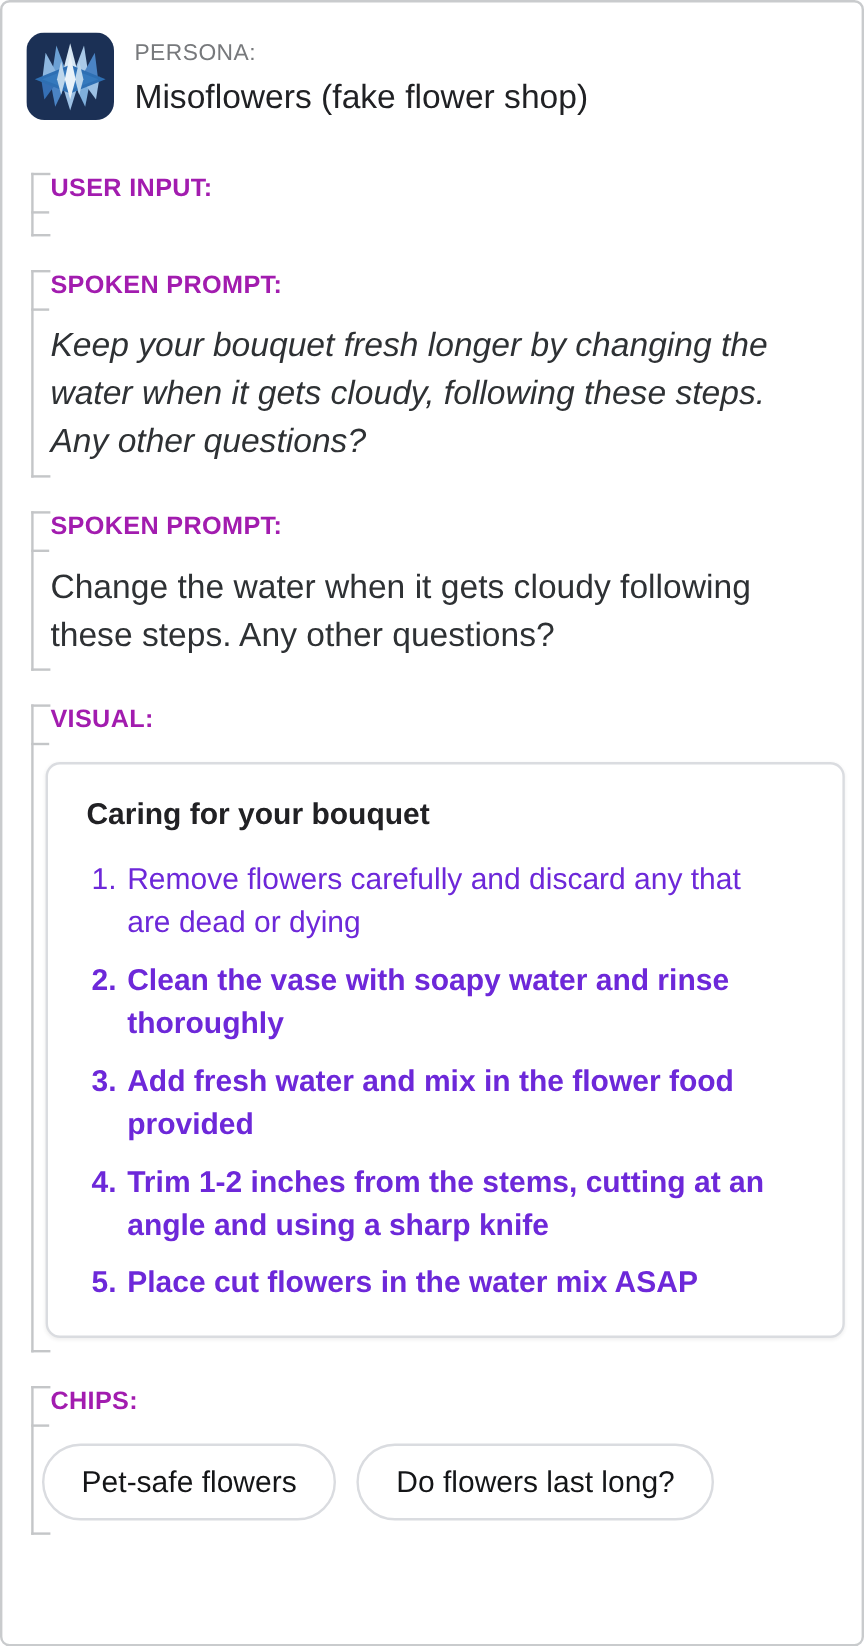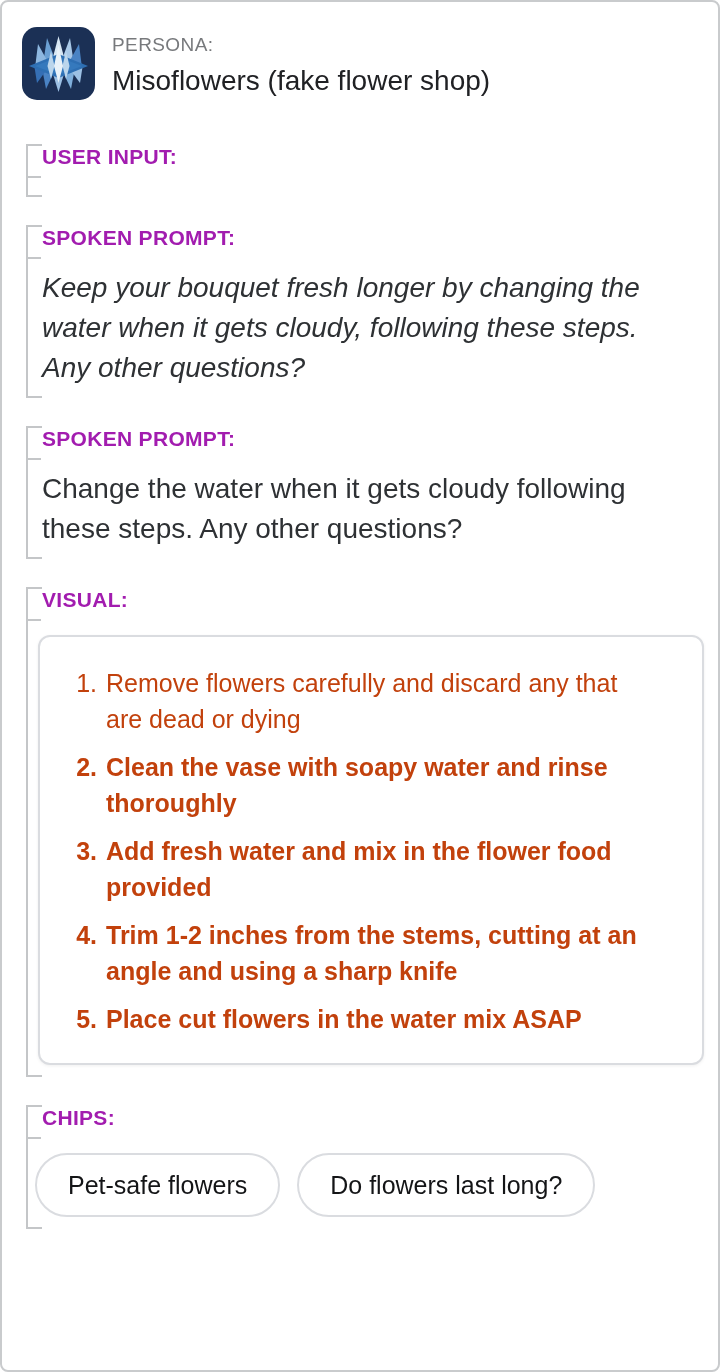--- a/index.html
+++ b/index.html
@@ -98,21 +98,21 @@
     font-weight: 700;
     color: #212124;
     margin-bottom: 22px;
   }
   .care-steps {
     list-style-position: outside;
     padding-left: 32px;
     max-width: 580px;
     font-size: 25px;
     line-height: 36px;
-    color: #c2410c;
+    color: #6d28d9;
   }
   .care-steps li { padding-left: 2px; max-width: 548px; }
   .care-steps li + li { margin-top: 12px; font-weight: bold; }
 
   
   .chips-row {
     display: flex;
     gap: 17px;
     margin: 14px 0 2px -7px;
   }
@@ -185,20 +185,21 @@
     <section class="block">
       <div class="block-label">SPOKEN PROMPT:</div>
       <div class="mid-tick"></div>
       <div class="block-text">Change the water when it gets cloudy following these steps. Any other questions?</div>
     </section>
 
     <section class="block">
       <div class="block-label">VISUAL:</div>
       <div class="mid-tick"></div>
       <div class="visual-card">
+        <h3 class="card-title">Caring for your bouquet</h3>
         <ol class="care-steps">
           <li>Remove flowers carefully and discard any that are dead or dying</li>
           <li>Clean the vase with soapy water and rinse thoroughly</li>
           <li>Add fresh water and mix in the flower food provided</li>
           <li>Trim 1-2 inches from the stems, cutting at an angle and using a sharp knife</li>
           <li>Place cut flowers in the water mix ASAP</li>
         </ol>
       </div>
     </section>
 

